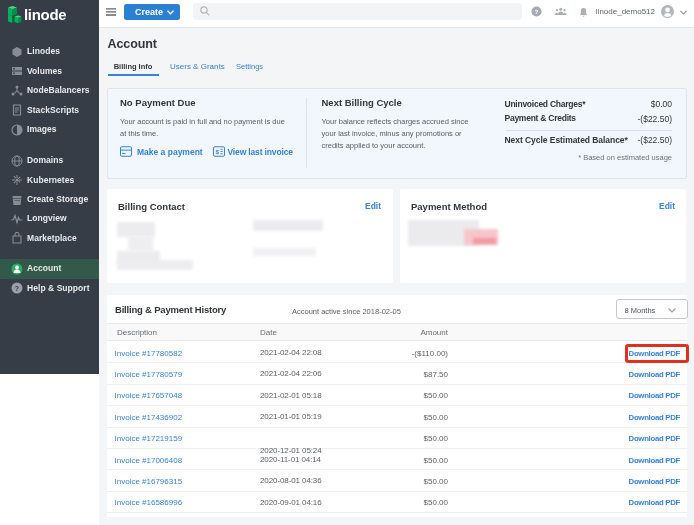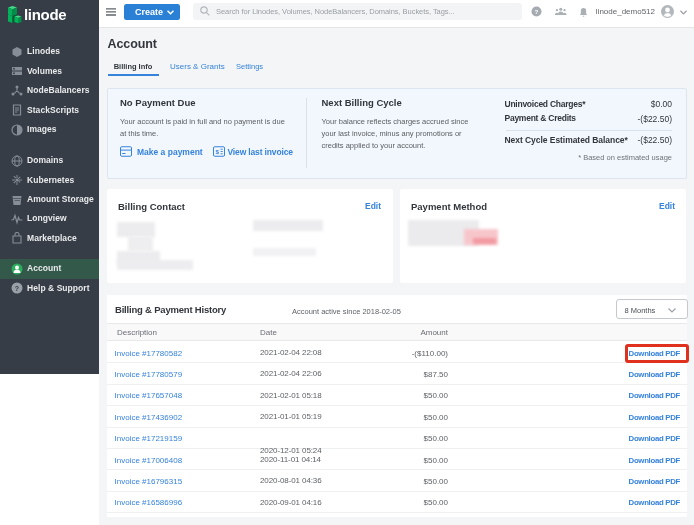--- a/index.html
+++ b/index.html
@@ -95,21 +95,21 @@
           <path d="M11 2h2v6h-2zm0 14h2v6h-2zM2 11h6v2H2zm14 0h6v2h-6zM4.9 4.9l1.4-1.4 4.2 4.2-1.4 1.4zm8.6 8.6l1.4-1.4 4.2 4.2-1.4 1.4zm-8.6 4.2l4.2-4.2 1.4 1.4-4.2 4.2zm8.6-8.6l4.2-4.2 1.4 1.4-4.2 4.2z"></path>
         </g>
       </svg>
     <div class="lbl">Kubernetes</div>
   </div>
   <div class="navitem" style="top:189.5px;">
     <svg class="ic" viewBox="0 0 24 24">
         <path fill="#868d97" d="M3 4h18l-2 18H5z"></path>
         <path stroke="#363d47" stroke-width="1.2" d="M4 9h16M7 13h11"></path>
       </svg>
-    <div class="lbl">Amount Storage</div>
+    <div class="lbl">Create Storage</div>
   </div>
   <div class="navitem" style="top:208.5px;">
     <svg class="ic" viewBox="0 0 24 24">
         <path fill="none" stroke="#868d97" stroke-width="2.4" d="M1 14l4-1 3-8 4 14 3-10 2 5h6"></path>
       </svg>
     <div class="lbl">Longview</div>
   </div>
   <div class="navitem" style="top:228px;">
     <svg class="ic" viewBox="0 0 24 24">
         <path fill="none" stroke="#868d97" stroke-width="2.2" d="M4 8h16v14H4zM8 8V5a4 4 0 018 0v3"></path>
@@ -144,21 +144,20 @@
     <svg style="position:absolute;right:6px;top:5.5px;" width="7" height="5" viewBox="0 0 7 5">
         <path fill="none" stroke="#fff" stroke-width="1.5" d="M0.5 0.8L3.5 3.8 6.5 0.8"></path>
       </svg>
   </div>
 
   <div class="abs" style="left:94px;top:2.5px;width:329px;height:17.5px;background:#f3f4f5;border-radius:3px;">
     <svg class="abs" style="left:7px;top:3.5px;" width="10" height="10" viewBox="0 0 10 10">
         <circle cx="4" cy="4" r="3.2" fill="none" stroke="#b4b8bc" stroke-width="1.2"></circle>
         <path stroke="#b4b8bc" stroke-width="1.2" d="M6.4 6.4L9.3 9.3"></path>
       </svg>
-    <div class="abs" style="left:23px;top:4.5px;font-size:7.5px;color:#9a9ea4;letter-spacing:-0.05px;white-space:nowrap;">Search for Linodes, Volumes, NodeBalancers, Domains, Buckets, Tags...</div>
   </div>
 
   <svg class="abs" style="left:432px;top:6px;" width="11" height="11" viewBox="0 0 24 24">
       <circle cx="12" cy="12" r="11" fill="#a6abb1"></circle>
       <text x="12" y="16.8" font-size="13.5" font-weight="bold" fill="#fff" text-anchor="middle" font-family="Liberation Sans">?</text>
     </svg>
 
   <svg class="abs" style="left:456px;top:7px;" width="11.5" height="9" viewBox="0 0 26 20">
       <g fill="#abb0b5">
         <circle cx="13" cy="5" r="3.4"></circle>

